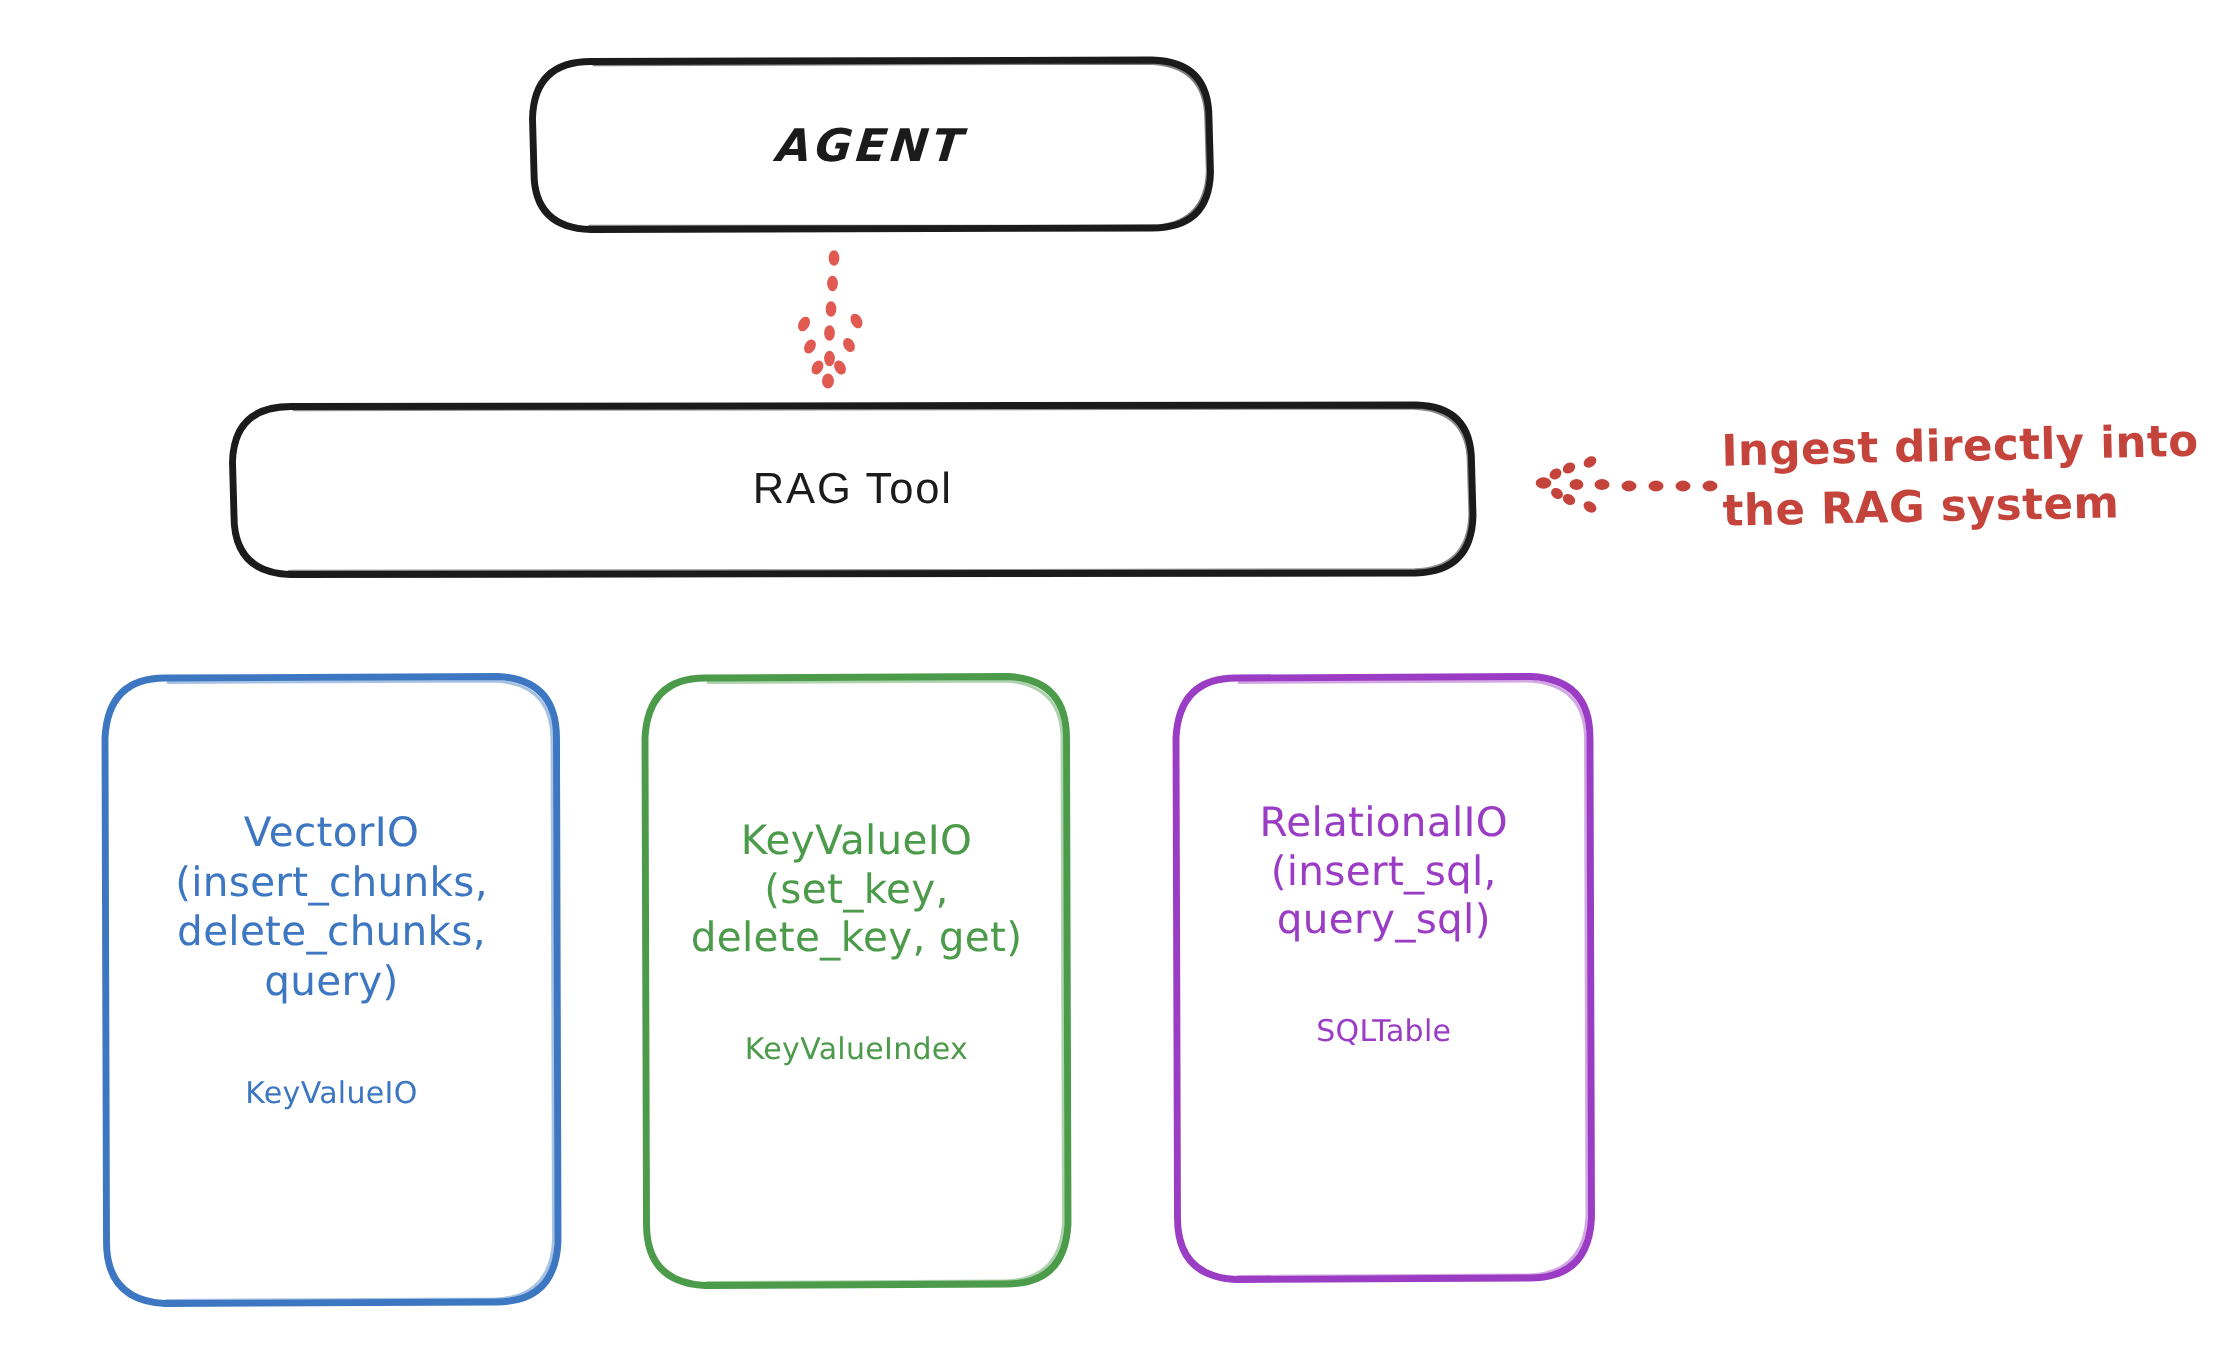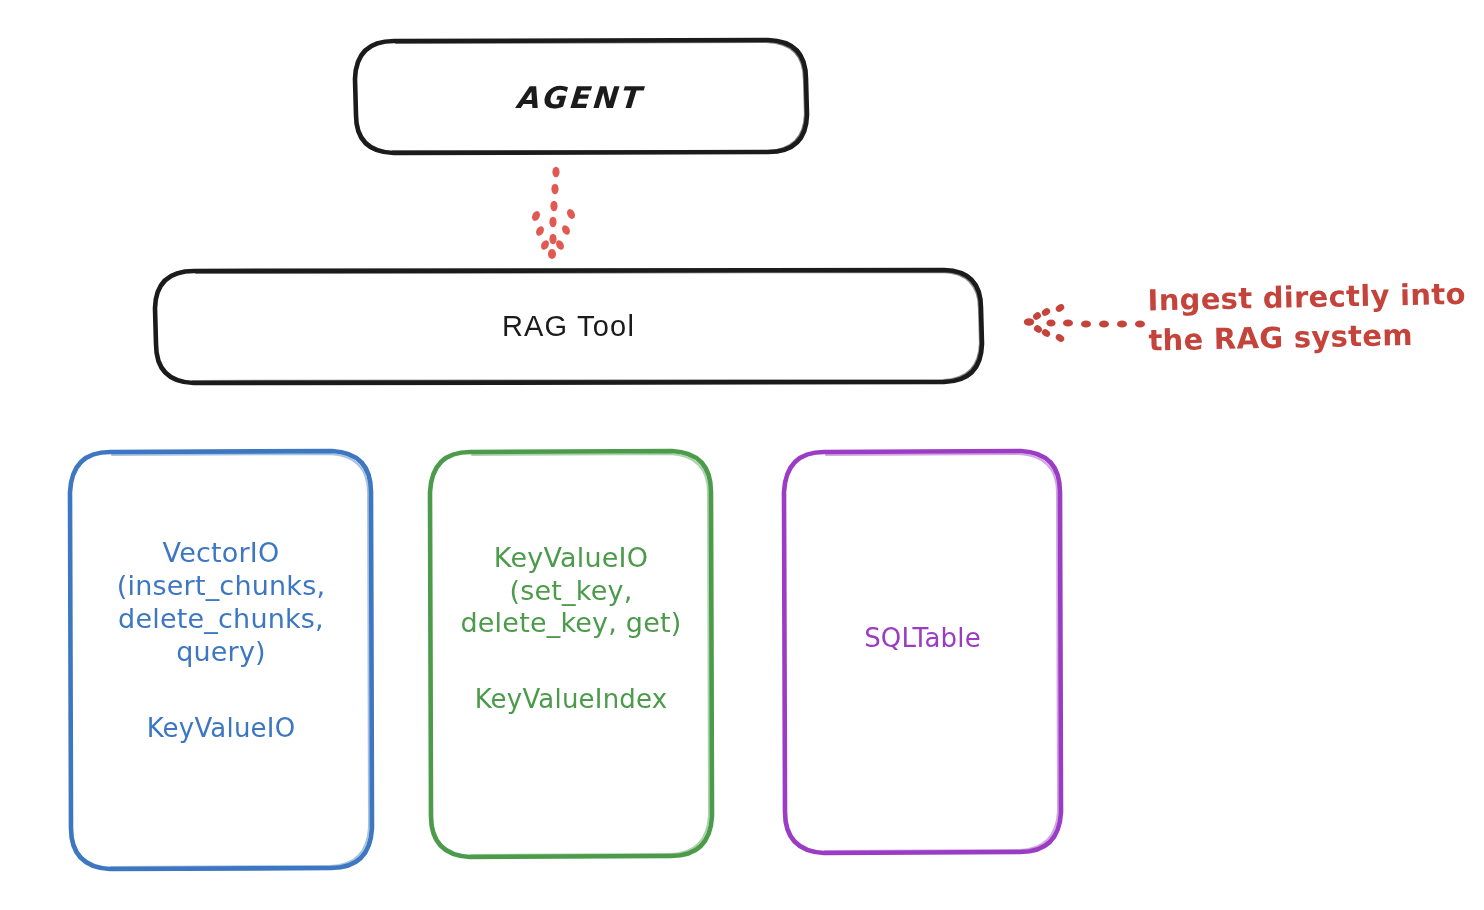--- a/index.html
+++ b/index.html
@@ -77,21 +77,21 @@
     text-align: center;
   }
   .card .sig {
     font-size: 27px;
     line-height: 1.22;
     font-weight: 500;
     white-space: pre-line;
     letter-spacing: 0.2px;
   }
   .card .idx {
-    font-size: 26px;
+    font-size: 20px;
     font-weight: 500;
     letter-spacing: 0.2px;
   }
   .card .gap {
     height: 44px;
   }
 
   #vectorio-node { left: 70px;  top: 450px; width: 302px; height: 420px; }
   #vectorio-node .sig, #vectorio-node .idx { color: #3d77c2; }
   #vectorio-node .inner { transform: translateY(-20px); }
@@ -205,19 +205,22 @@
     <div class="sig">KeyValueIO
 (set_key,
 delete_key, get)</div>
     <div class="gap"></div>
     <div class="idx">KeyValueIndex</div>
   </div>
 </div>
 
 <div class="card" id="relationalio-node">
   <div class="inner">
+    <div class="sig">RelationalIO
+(insert_sql,
+query_sql)</div>
     <div class="gap"></div>
     <div class="idx">SQLTable</div>
   </div>
 </div>
 
 <div id="ingest-annotation">Ingest directly into
 the RAG system</div>
 
 </body></html>

